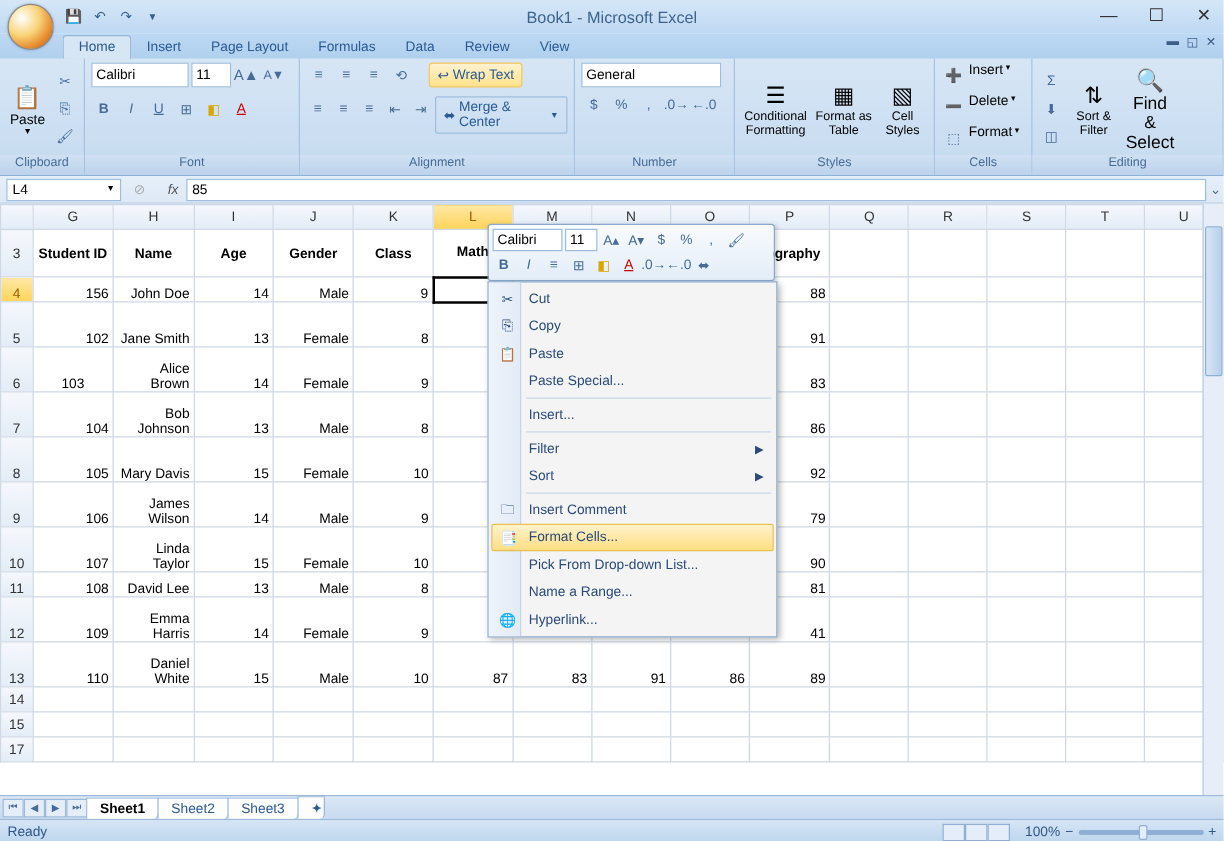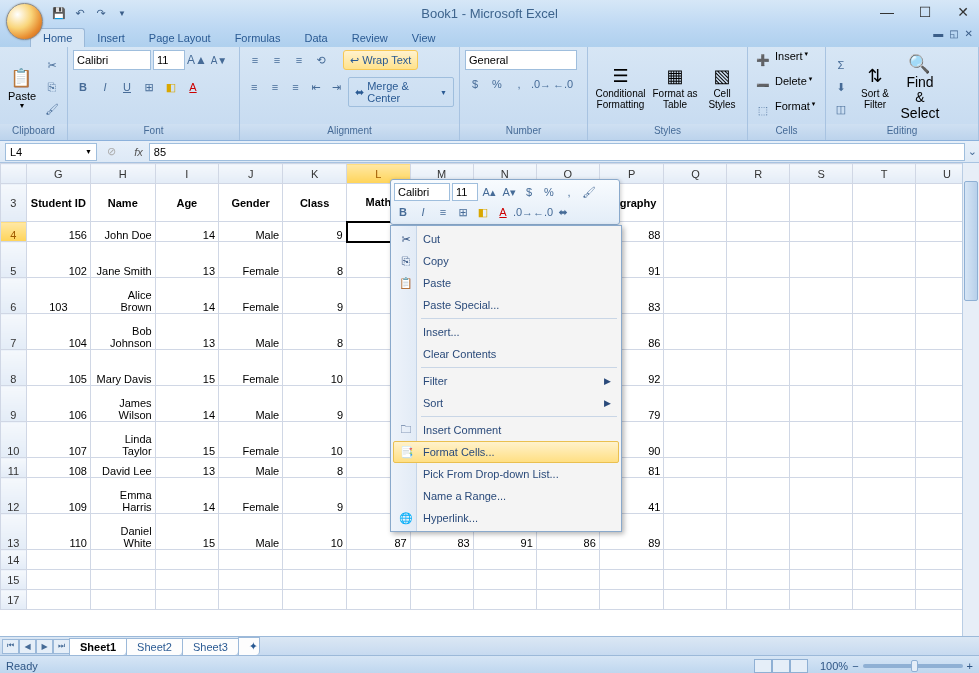--- a/index.html
+++ b/index.html
@@ -4,21 +4,21 @@
 <style>
 *{box-sizing:border-box;margin:0;padding:0;font-family:"Segoe UI",Tahoma,sans-serif;font-size:11px;}
 body{width:979px;height:673px;background:#fff;overflow:hidden;position:relative;}
 .titlebar{height:27px;background:linear-gradient(#d6e7f7,#bdd8f3);display:flex;align-items:center;position:relative;}
 .office-btn{width:37px;height:37px;position:absolute;left:6px;top:3px;border-radius:50%;background:radial-gradient(circle at 30% 30%,#fff,#f9d57a 40%,#e78b2f 70%,#b5531a);border:1px solid #8a8a8a;z-index:10;box-shadow:0 0 2px rgba(0,0,0,.3);}
 .qat{margin-left:50px;display:flex;align-items:center;gap:3px;height:100%;}
 .qat-btn{width:18px;height:18px;display:flex;align-items:center;justify-content:center;color:#3b5e89;}
 .title-text{position:absolute;left:50%;transform:translateX(-50%);color:#3e648d;font-size:13px;}
 .win-ctrl{position:absolute;right:6px;top:2px;display:flex;gap:18px;}
 .win-ctrl span{width:20px;height:20px;display:flex;align-items:center;justify-content:center;color:#333;font-size:14px;}
-.tabs{height:20px;background:linear-gradient(#bdd8f3,#afd0ee);display:flex;align-items:flex-end;padding-left:30px;position:relative;}
+.tabs{height:20px;background:linear-gradient(#bdd8f3,#afd0ee);display:flex;align-items:flex-end;padding-left:50px;position:relative;}
 .tab{padding:3px 12px;color:#2a5a93;font-size:11px;border-top-left-radius:3px;border-top-right-radius:3px;}
 .tab.active{background:#d7e6f5;color:#2a5a93;border:1px solid #9ab8d8;border-bottom:none;}
 .ribbon-help{position:absolute;right:6px;top:1px;display:flex;gap:6px;}
 .ribbon-help span{color:#3b5e89;font-size:10px;}
 .ribbon{height:94px;background:linear-gradient(#d7e6f5,#c5daf0);border-bottom:1px solid #8cb1db;display:flex;}
 .group{border-right:1px solid #a8c3e1;padding:3px 5px 0 5px;display:flex;flex-direction:column;justify-content:space-between;position:relative;}
 .group-label{height:16px;text-align:center;font-size:10px;color:#466b97;background:linear-gradient(#cfe0f2,#bcd3ec);margin:0 -5px;padding-top:1px;position:relative;}
 .grp-body{flex:1;display:flex;align-items:center;gap:3px;}
 .big-btn{display:flex;flex-direction:column;align-items:center;justify-content:center;width:42px;height:66px;border:1px solid transparent;border-radius:3px;}
 .icon-lg{width:24px;height:24px;display:flex;align-items:center;justify-content:center;font-size:18px;}
@@ -588,23 +588,20 @@
       <span class="ctx-icon">📋</span>
       <span>Paste</span>
     </div>
   <div class="ctx-item">
       <span>Paste Special...</span>
     </div>
   <div class="ctx-sep"></div>
   <div class="ctx-item">
       <span>Insert...</span>
     </div>
-  <div class="ctx-item">
-      <span>Clear Contents</span>
-    </div>
   <div class="ctx-sep"></div>
   <div class="ctx-item">
       <span>Filter</span>
       <span class="arr">▶</span>
     </div>
   <div class="ctx-item">
       <span>Sort</span>
       <span class="arr">▶</span>
     </div>
   <div class="ctx-sep"></div>

